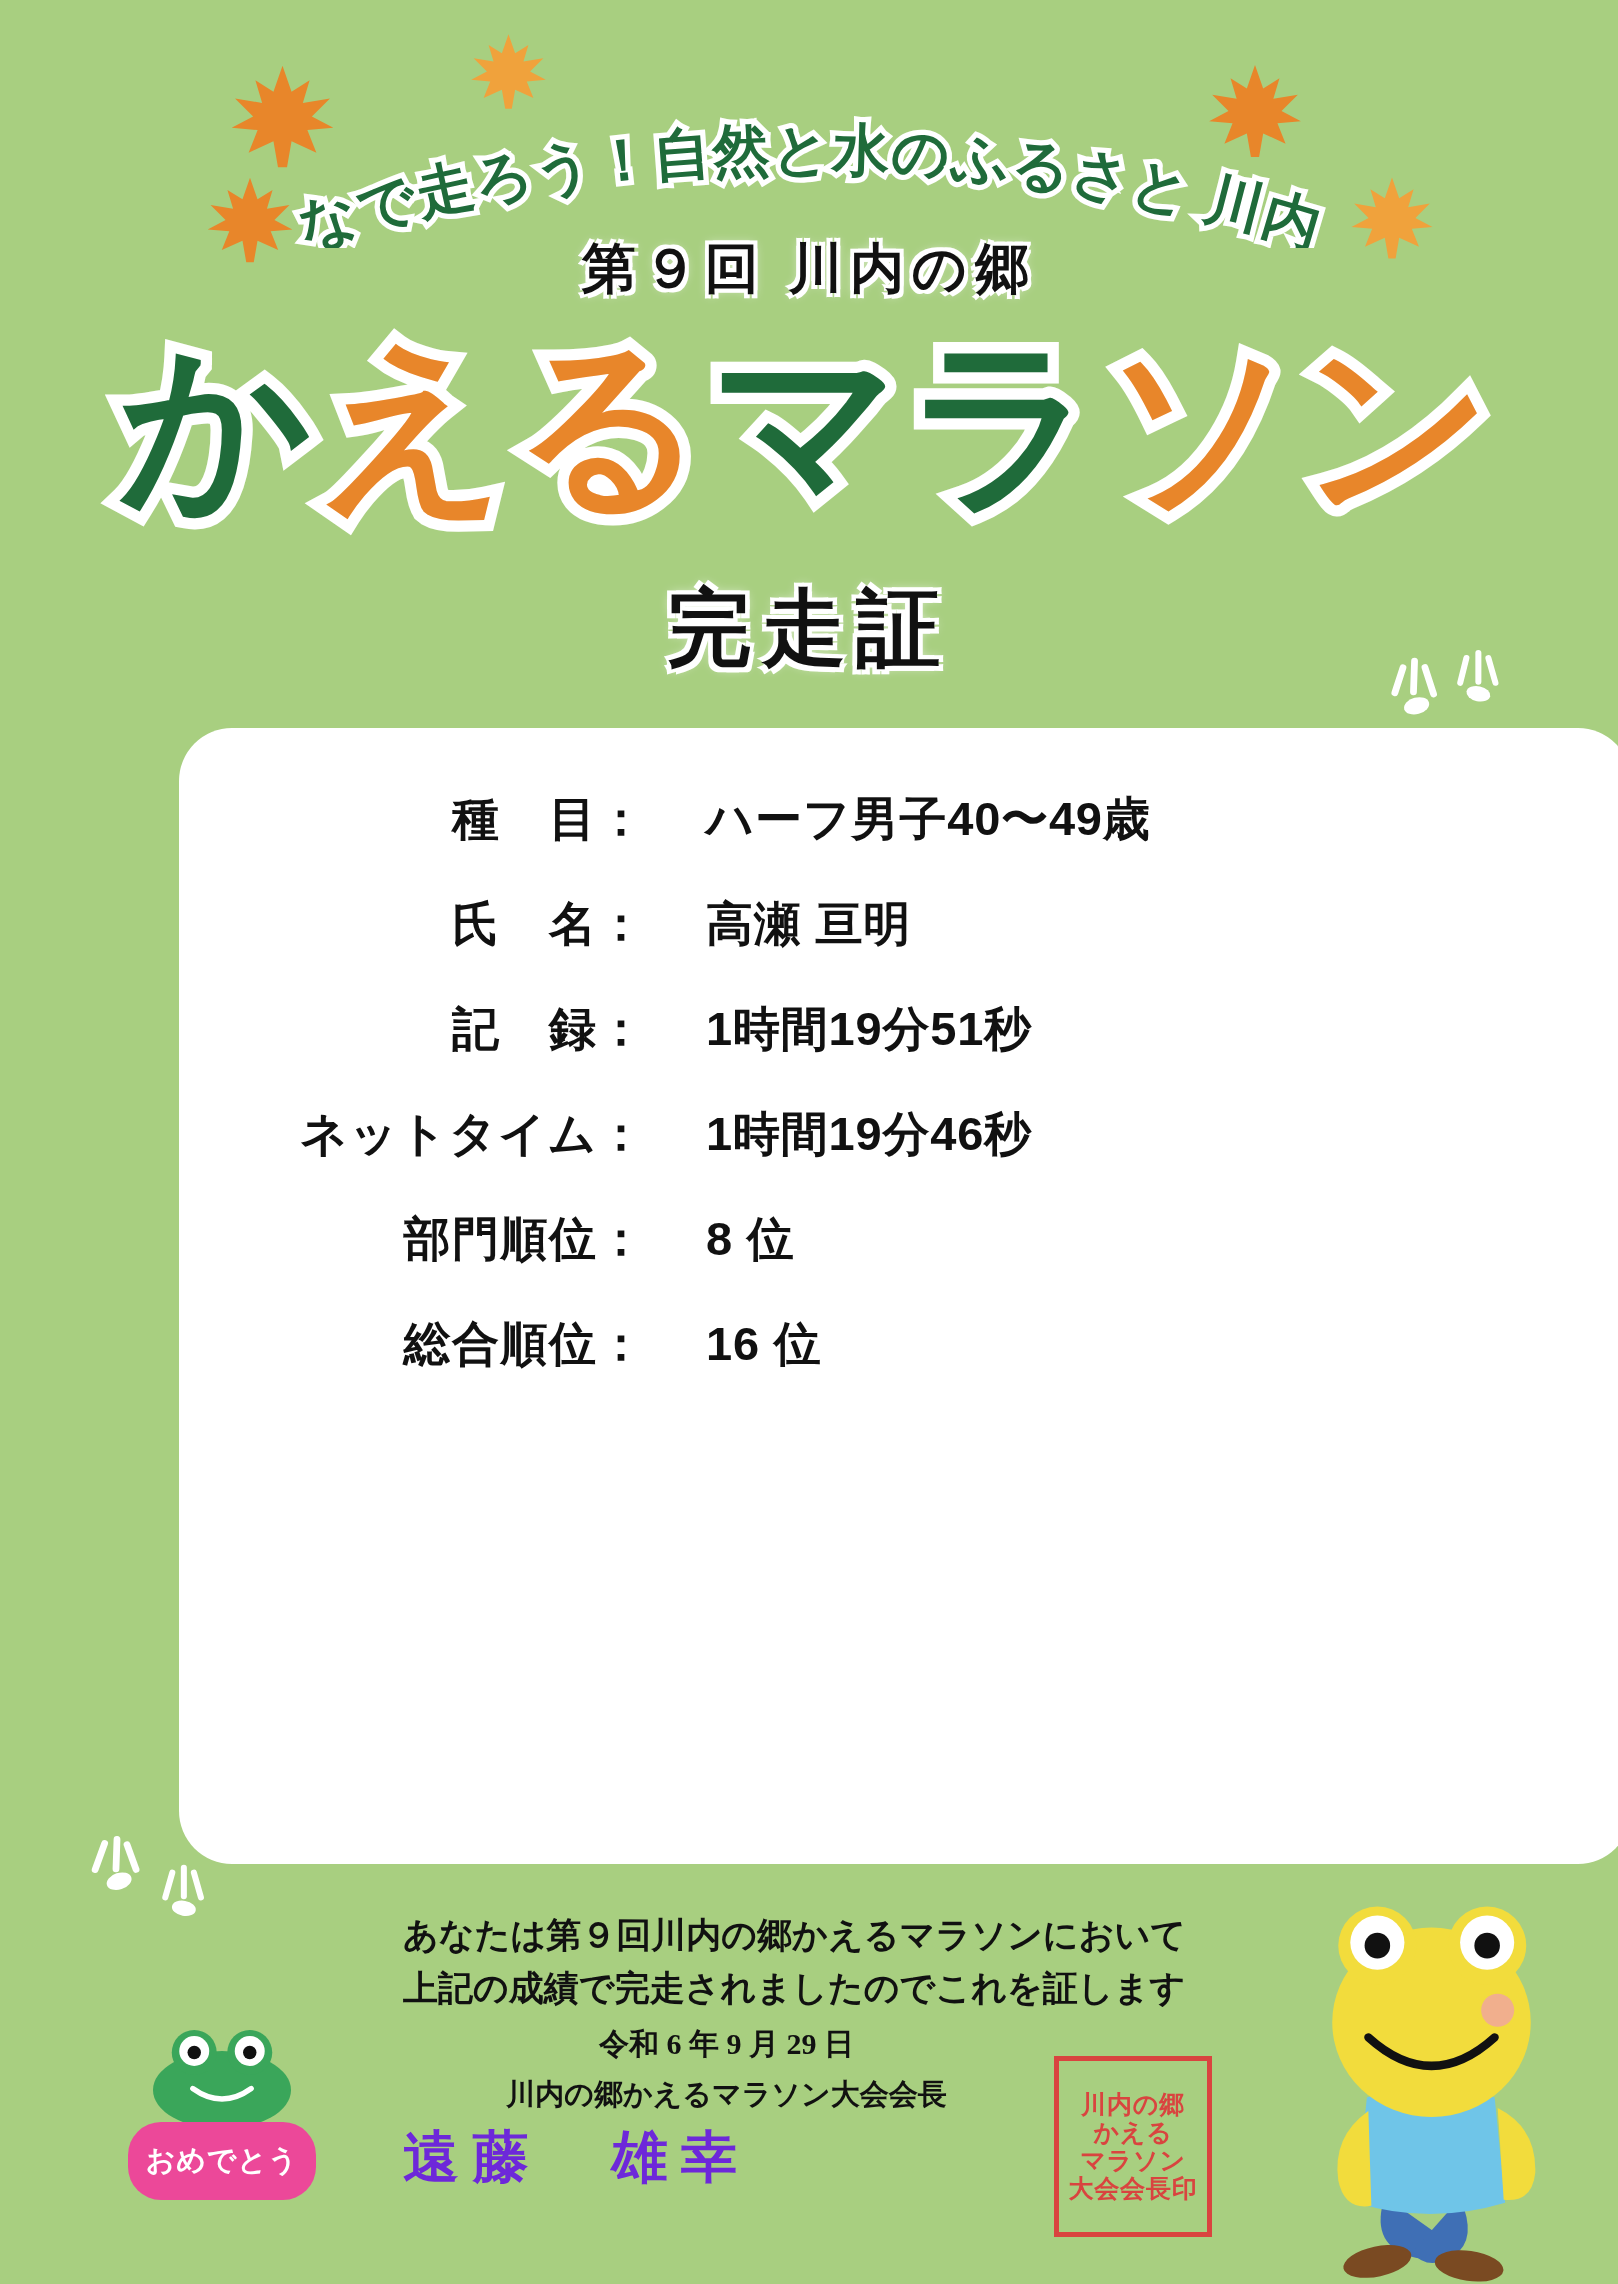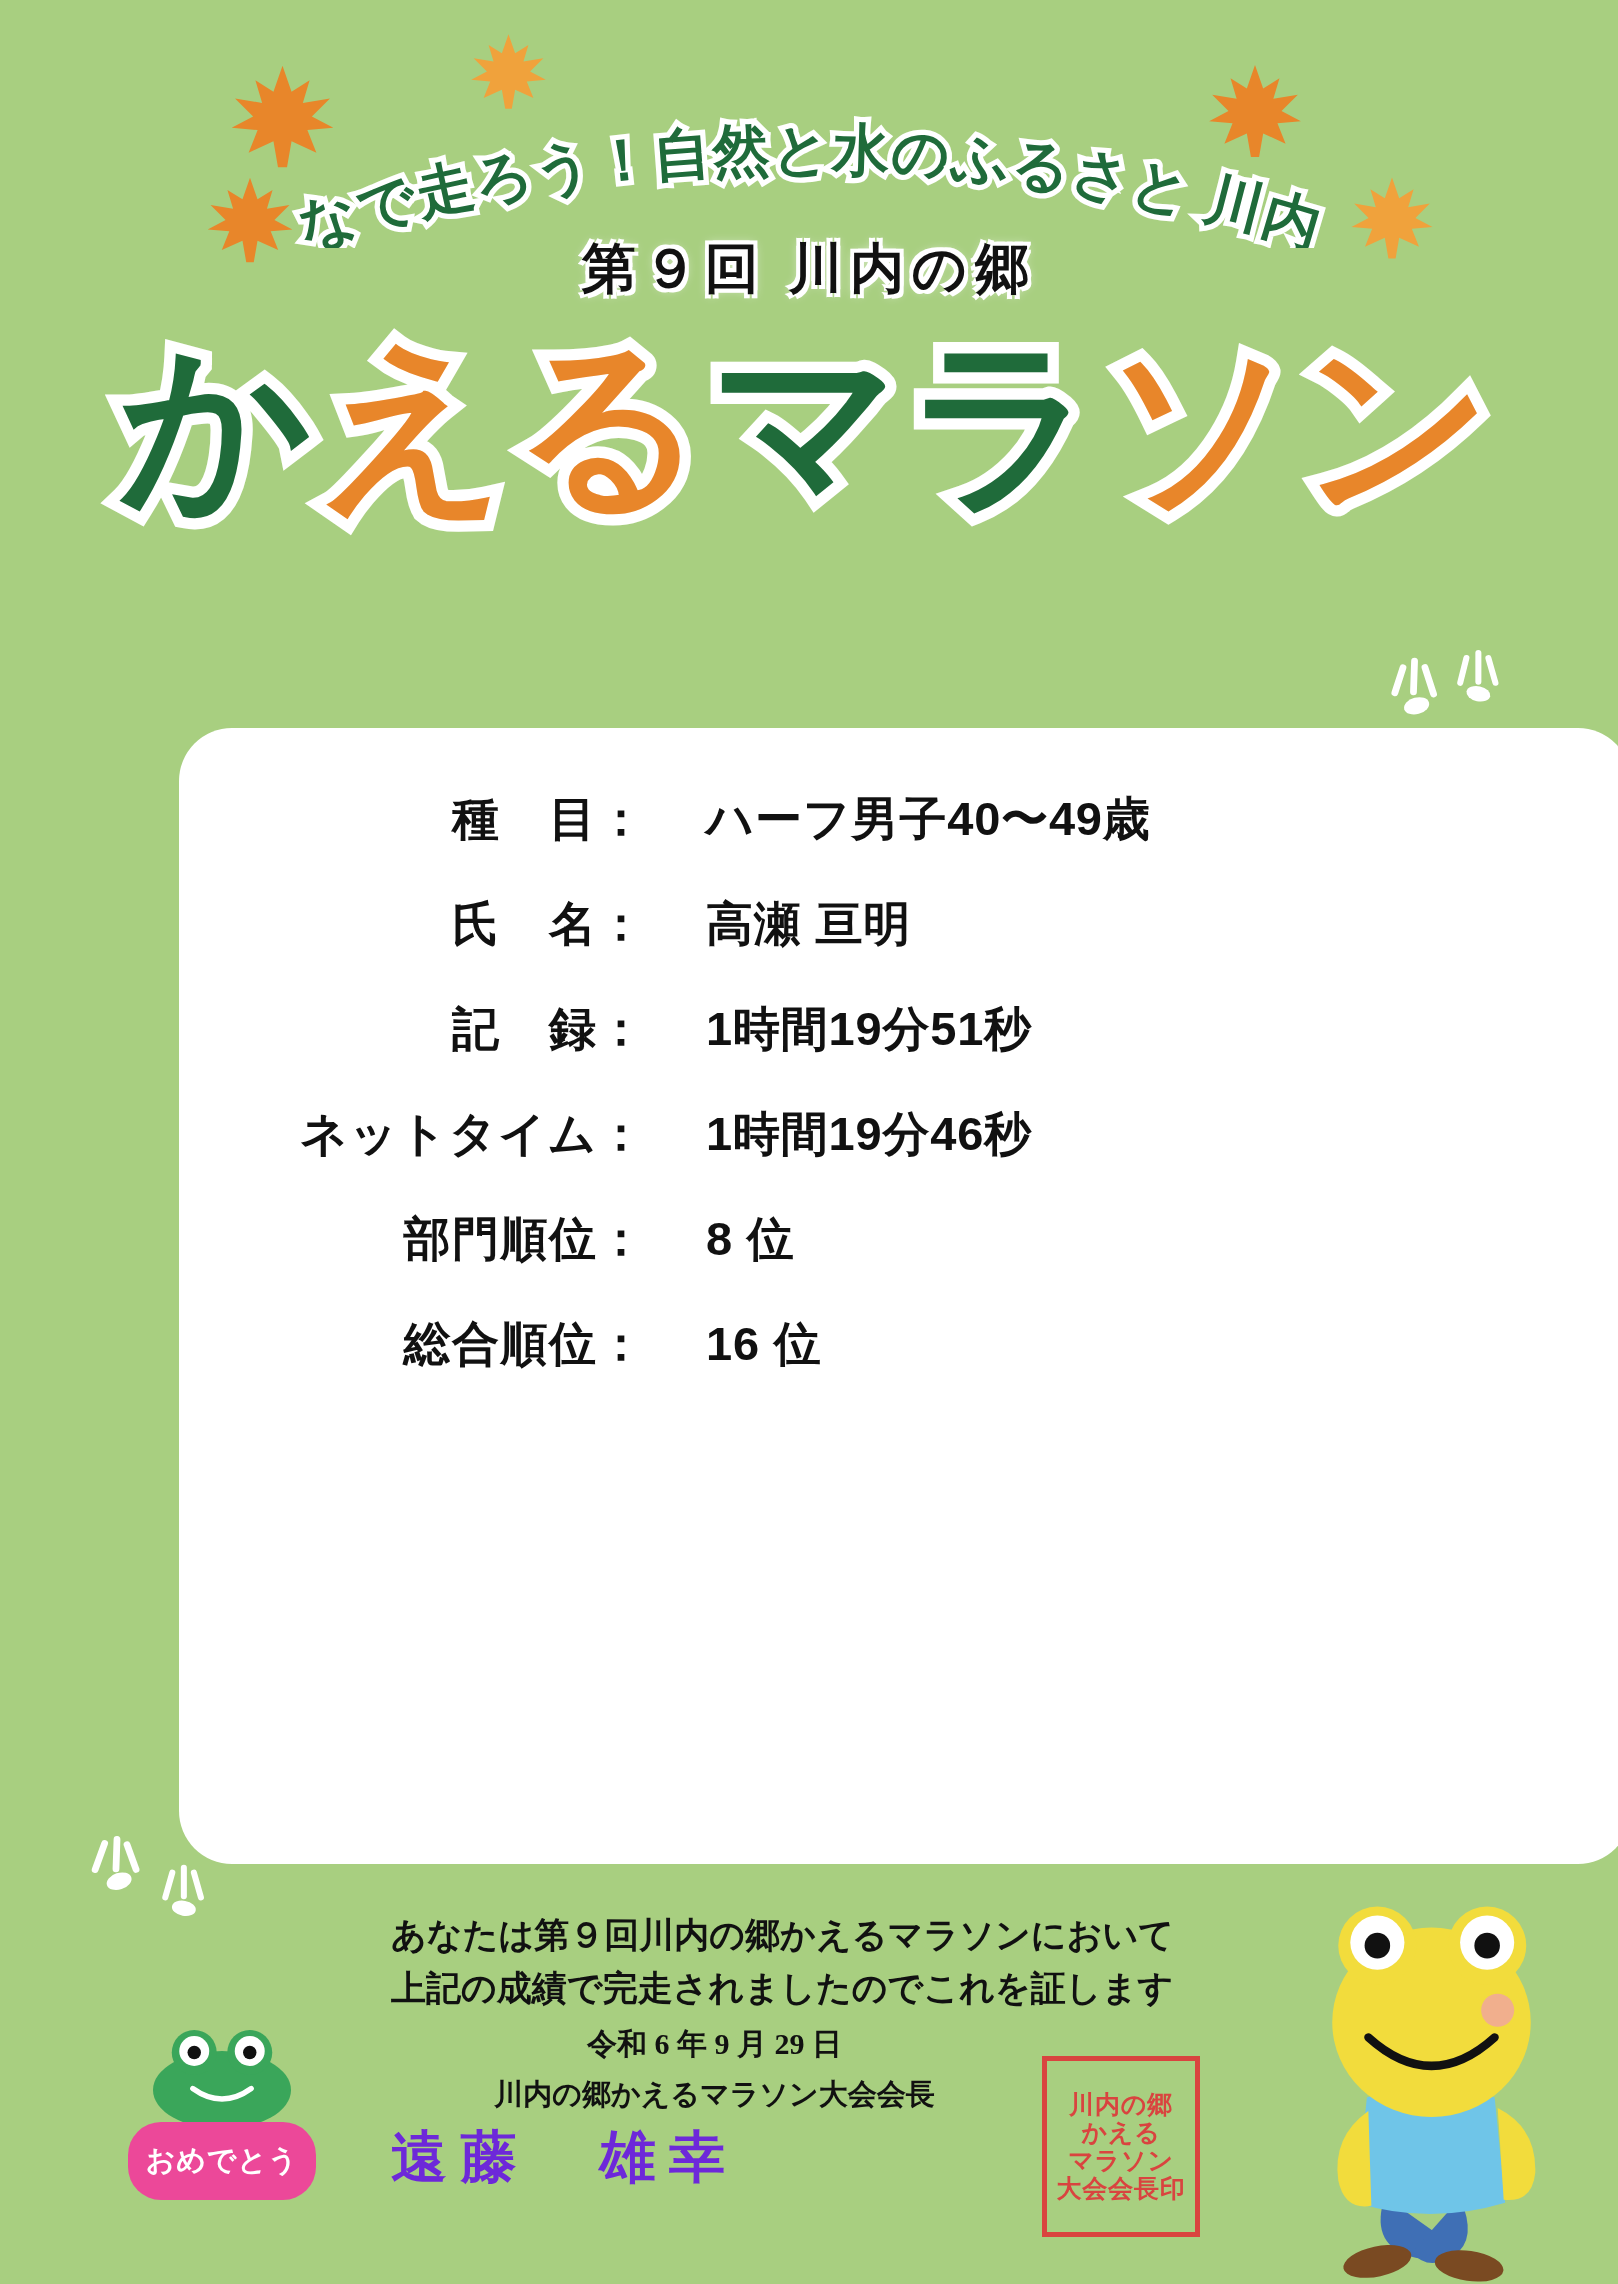--- a/index.html
+++ b/index.html
@@ -111,21 +111,21 @@
     font-size: 47px;
     font-weight: bold;
     color: #111;
     letter-spacing: 0.8px;
     white-space: nowrap;
   }
 
   
   .footer {
     position: absolute;
-    left: 0;
+    left: 12px;
     top: 1881px;
     width: 1566px;
     height: 403px;
   }
   .certify {
     position: absolute;
     left: 391px;
     top: 29px;
     width: 903px;
     font-size: 35px;
@@ -272,20 +272,21 @@
   </svg>
 
   <div class="main-title">第９回 川内の郷</div>
 
   <div class="kaeru-wrap">
     <svg viewBox="0 0 2150 290" width="1618" height="218">
       <text id="kaeru-text" x="1075" y="220" text-anchor="middle" font-family="Liberation Sans, sans-serif" font-size="250" font-weight="bold" letter-spacing="6" stroke="#ffffff" stroke-width="30" paint-order="stroke"><tspan fill="#1f6b3a">か</tspan><tspan fill="#e8862a">え</tspan><tspan fill="#e8862a">る</tspan><tspan fill="#1f6b3a">マ</tspan><tspan fill="#1f6b3a">ラ</tspan><tspan fill="#e8862a">ソ</tspan><tspan fill="#e8862a">ン</tspan></text>
     </svg>
   </div>
 
+  <div class="kanso">完走証</div>
 
   <div class="prints" style="left:1385px; top:647px;">
     <svg width="128" height="83" viewBox="0 0 170 110">
       <g fill="#ffffff">
         <ellipse cx="42" cy="78" rx="17" ry="11" transform="rotate(-15 42 78)"></ellipse>
         <rect x="14" y="22" width="9" height="44" rx="4.5" transform="rotate(18 18 44)"></rect>
         <rect x="34" y="14" width="9" height="50" rx="4.5" transform="rotate(2 38 40)"></rect>
         <rect x="54" y="22" width="9" height="46" rx="4.5" transform="rotate(-18 58 44)"></rect>
         <ellipse cx="124" cy="62" rx="16" ry="10" transform="rotate(12 124 62)"></ellipse>
         <rect x="100" y="10" width="8" height="42" rx="4" transform="rotate(14 104 31)"></rect>

